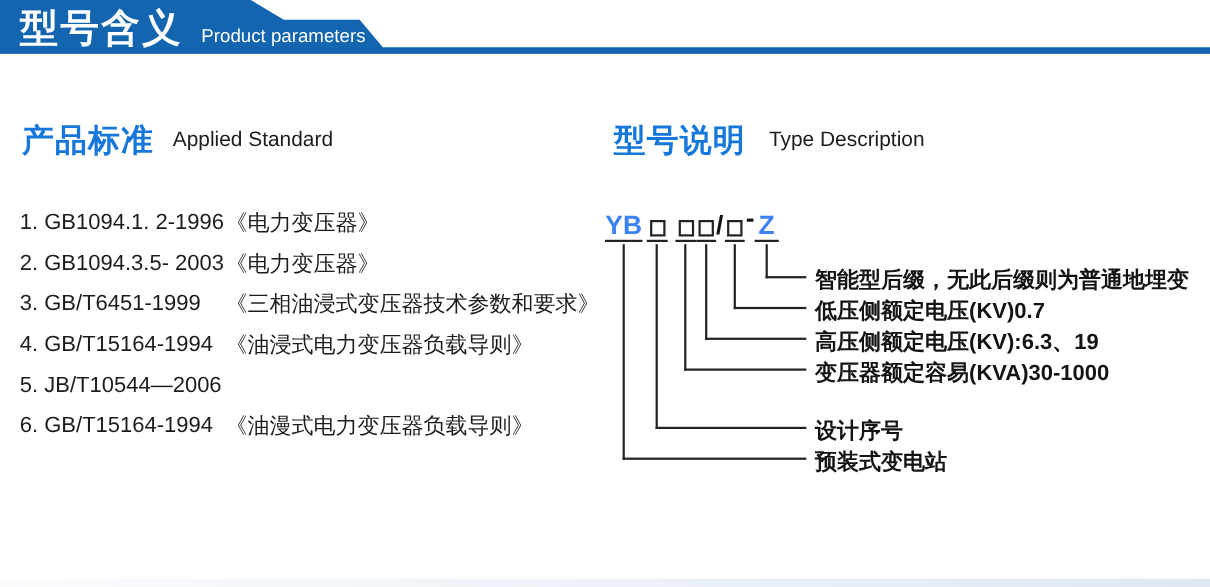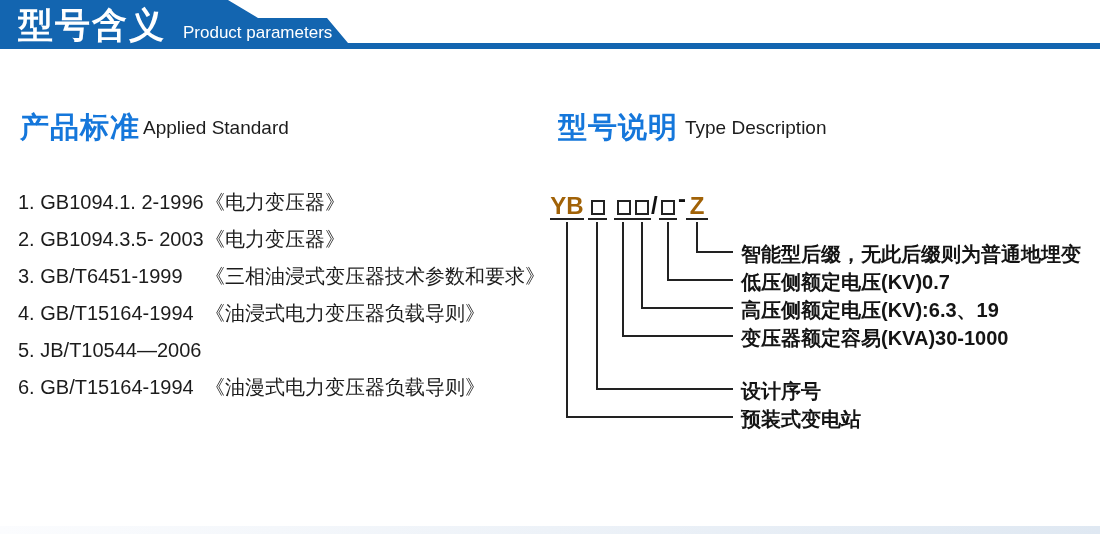--- a/index.html
+++ b/index.html
@@ -28,34 +28,34 @@
   }
   .header-sub{
     position:absolute;left:183px;top:23px;
     font-size:17px;color:#fff;white-space:nowrap;
   }
   
   .sec-title{position:absolute;display:flex;align-items:center;white-space:nowrap;}
   .sec-title.left{left:20px;top:108px;}
   .sec-title.right{left:558px;top:108px;}
   .cn-title{font-size:29px;font-weight:bold;color:var(--accent-blue);letter-spacing:1px;}
-  .en-title{font-size:19px;color:var(--text);margin-left:3px;font-weight:normal;}
-  .sec-title.right .en-title{margin-left:7px;}
+  .en-title{font-size:19px;color:var(--text);margin-left:17px;font-weight:normal;}
+  .sec-title.right .en-title{margin-left:21px;}
   
   .std-list{position:absolute;left:18px;top:184px;font-size:20px;color:var(--text);}
   .std-row{display:flex;height:37px;align-items:center;white-space:pre;}
   .std-code{min-width:187px;}
   .std-name{}
   .std-cont{height:37px;line-height:37px;margin-left:204px;white-space:pre;}
   
   .diagram{position:absolute;left:545px;top:188px;width:550px;height:280px;}
   .u{
     position:absolute;top:0;height:32px;border-bottom:2px solid var(--line);
     display:flex;align-items:flex-end;justify-content:center;
-    font-size:24px;font-weight:bold;color:#a16207;line-height:1;
+    font-size:24px;font-weight:bold;color:#3b82f6;line-height:1;
   }
   #u-yb{left:5px;width:34px;}
   #u-b1{left:43px;width:19px;}
   #u-b2{left:69px;width:19px;}
   #u-b3{left:88px;width:18px;}
   #u-b4{left:114px;width:18px;}
   #u-z{left:141px;width:22px;}
   .sep{
     position:absolute;top:0;height:30px;display:flex;align-items:flex-end;
     font-size:24px;font-weight:bold;color:#111;line-height:1;

